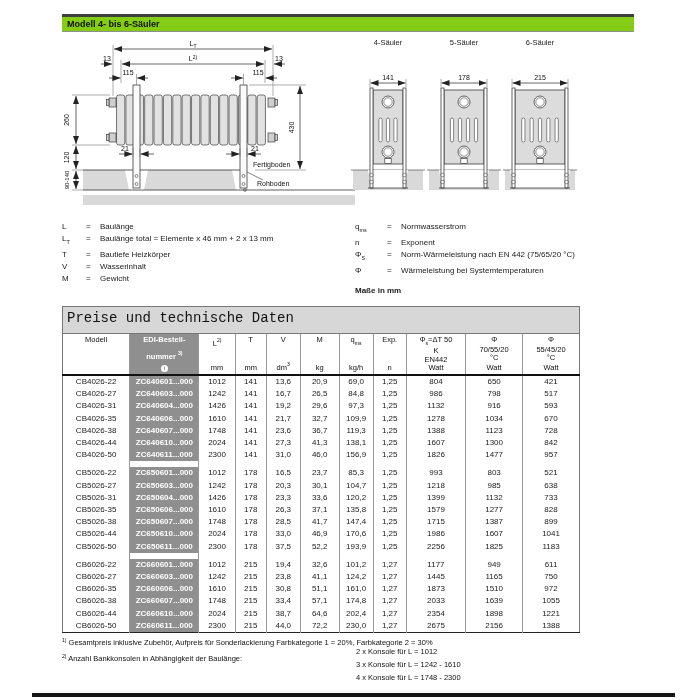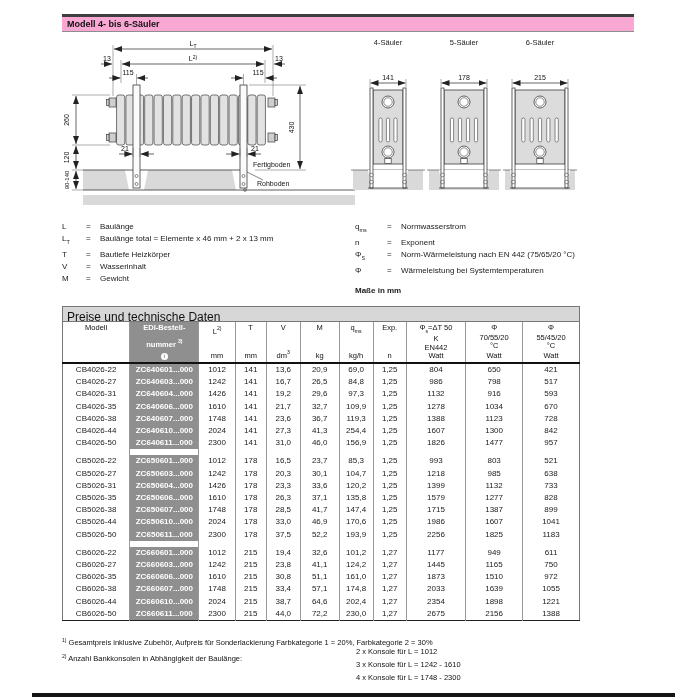--- a/index.html
+++ b/index.html
@@ -1,21 +1,21 @@
 <!DOCTYPE html>
 <html><head>
 <meta charset="utf-8">
 <style>
   * { margin:0; padding:0; box-sizing:border-box; }
   html,body { width:700px; height:700px; background:#ffffff; font-family:"Liberation Sans",sans-serif; color:#1a1a1a; }
   body { position:relative; overflow:hidden; }
   .abs { position:absolute; }
 
   
-  .title-bar { left:62px; top:14px; width:572px; height:18px; background:#f9a8d4;
+  .title-bar { left:62px; top:14px; width:572px; height:18px; background:#84cc16;
     border-top:3px solid #3f3f3f; border-bottom:1px solid #8e8e8e;
     display:flex; align-items:center; padding-left:5px;
     font-size:9px; font-weight:bold; color:#111; }
 
   
   .front-svg { left:56px; top:36px; }
   svg text { font-family:"Liberation Sans",sans-serif; }
   .sections { left:350px; top:38px; display:flex; }
   .section { width:76px; display:flex; flex-direction:column; align-items:center; }
   .section-label { font-size:7.5px; color:#222; height:12px; }
@@ -30,22 +30,22 @@
   .legend-sym { width:24px; }
   .lc-right .legend-sym { width:32px; }
   .legend-eq { width:14px; }
   .legend-def { flex:1; }
   .units-note { position:absolute; left:293px; top:64px; font-weight:bold; }
   sub { font-size:68%; }
   sup { font-size:68%; }
 
   
   .table-wrap { left:62px; top:306px; width:518px; }
-  .table-title { background:#d7d7d7; border:1px solid #777; height:16px;
-    font-size:12px; padding:2.5px 0 0 4px; color:#111; }
+  .table-title { background:#d7d7d7; border:1px solid #777; height:28px;
+    font-size:14px; padding:2.5px 0 0 4px; color:#111;font-family:Liberation Mono, monospace; }
   table.data { width:100%; border-collapse:collapse; table-layout:fixed;
     border-left:1px solid #777; border-right:1px solid #777; border-bottom:1.5px solid #222; }
   table.data th { font-weight:normal; border-left:1px solid #999; border-bottom:2px solid #111;
     height:40px; padding:2px 10px; vertical-align:top; }
   table.data th:first-child, table.data td:first-child { border-left:none; }
   .hcell { height:36px; display:flex; flex-direction:column; justify-content:space-between;
     align-items:center; font-size:7.5px; line-height:8.5px; color:#111; }
   th.edi-h { background:#8f8f8f; }
   th.edi-h .hcell { color:#fff; font-weight:bold; }
   .info-icon { width:7px; height:7px; border-radius:50%; background:#fff; color:#8f8f8f;
@@ -500,21 +500,21 @@
           <td>1123</td>
           <td>728</td>
         </tr>
         <tr>
           <td class="modell">CB4026-44</td>
           <td class="edi">ZC640610...000</td>
           <td>2024</td>
           <td>141</td>
           <td>27,3</td>
           <td>41,3</td>
-          <td>254,4</td>
+          <td>138,1</td>
           <td>1,25</td>
           <td>1607</td>
           <td>1300</td>
           <td>842</td>
         </tr>
         <tr>
           <td class="modell">CB4026-50</td>
           <td class="edi">ZC640611...000</td>
           <td>2300</td>
           <td>141</td>

